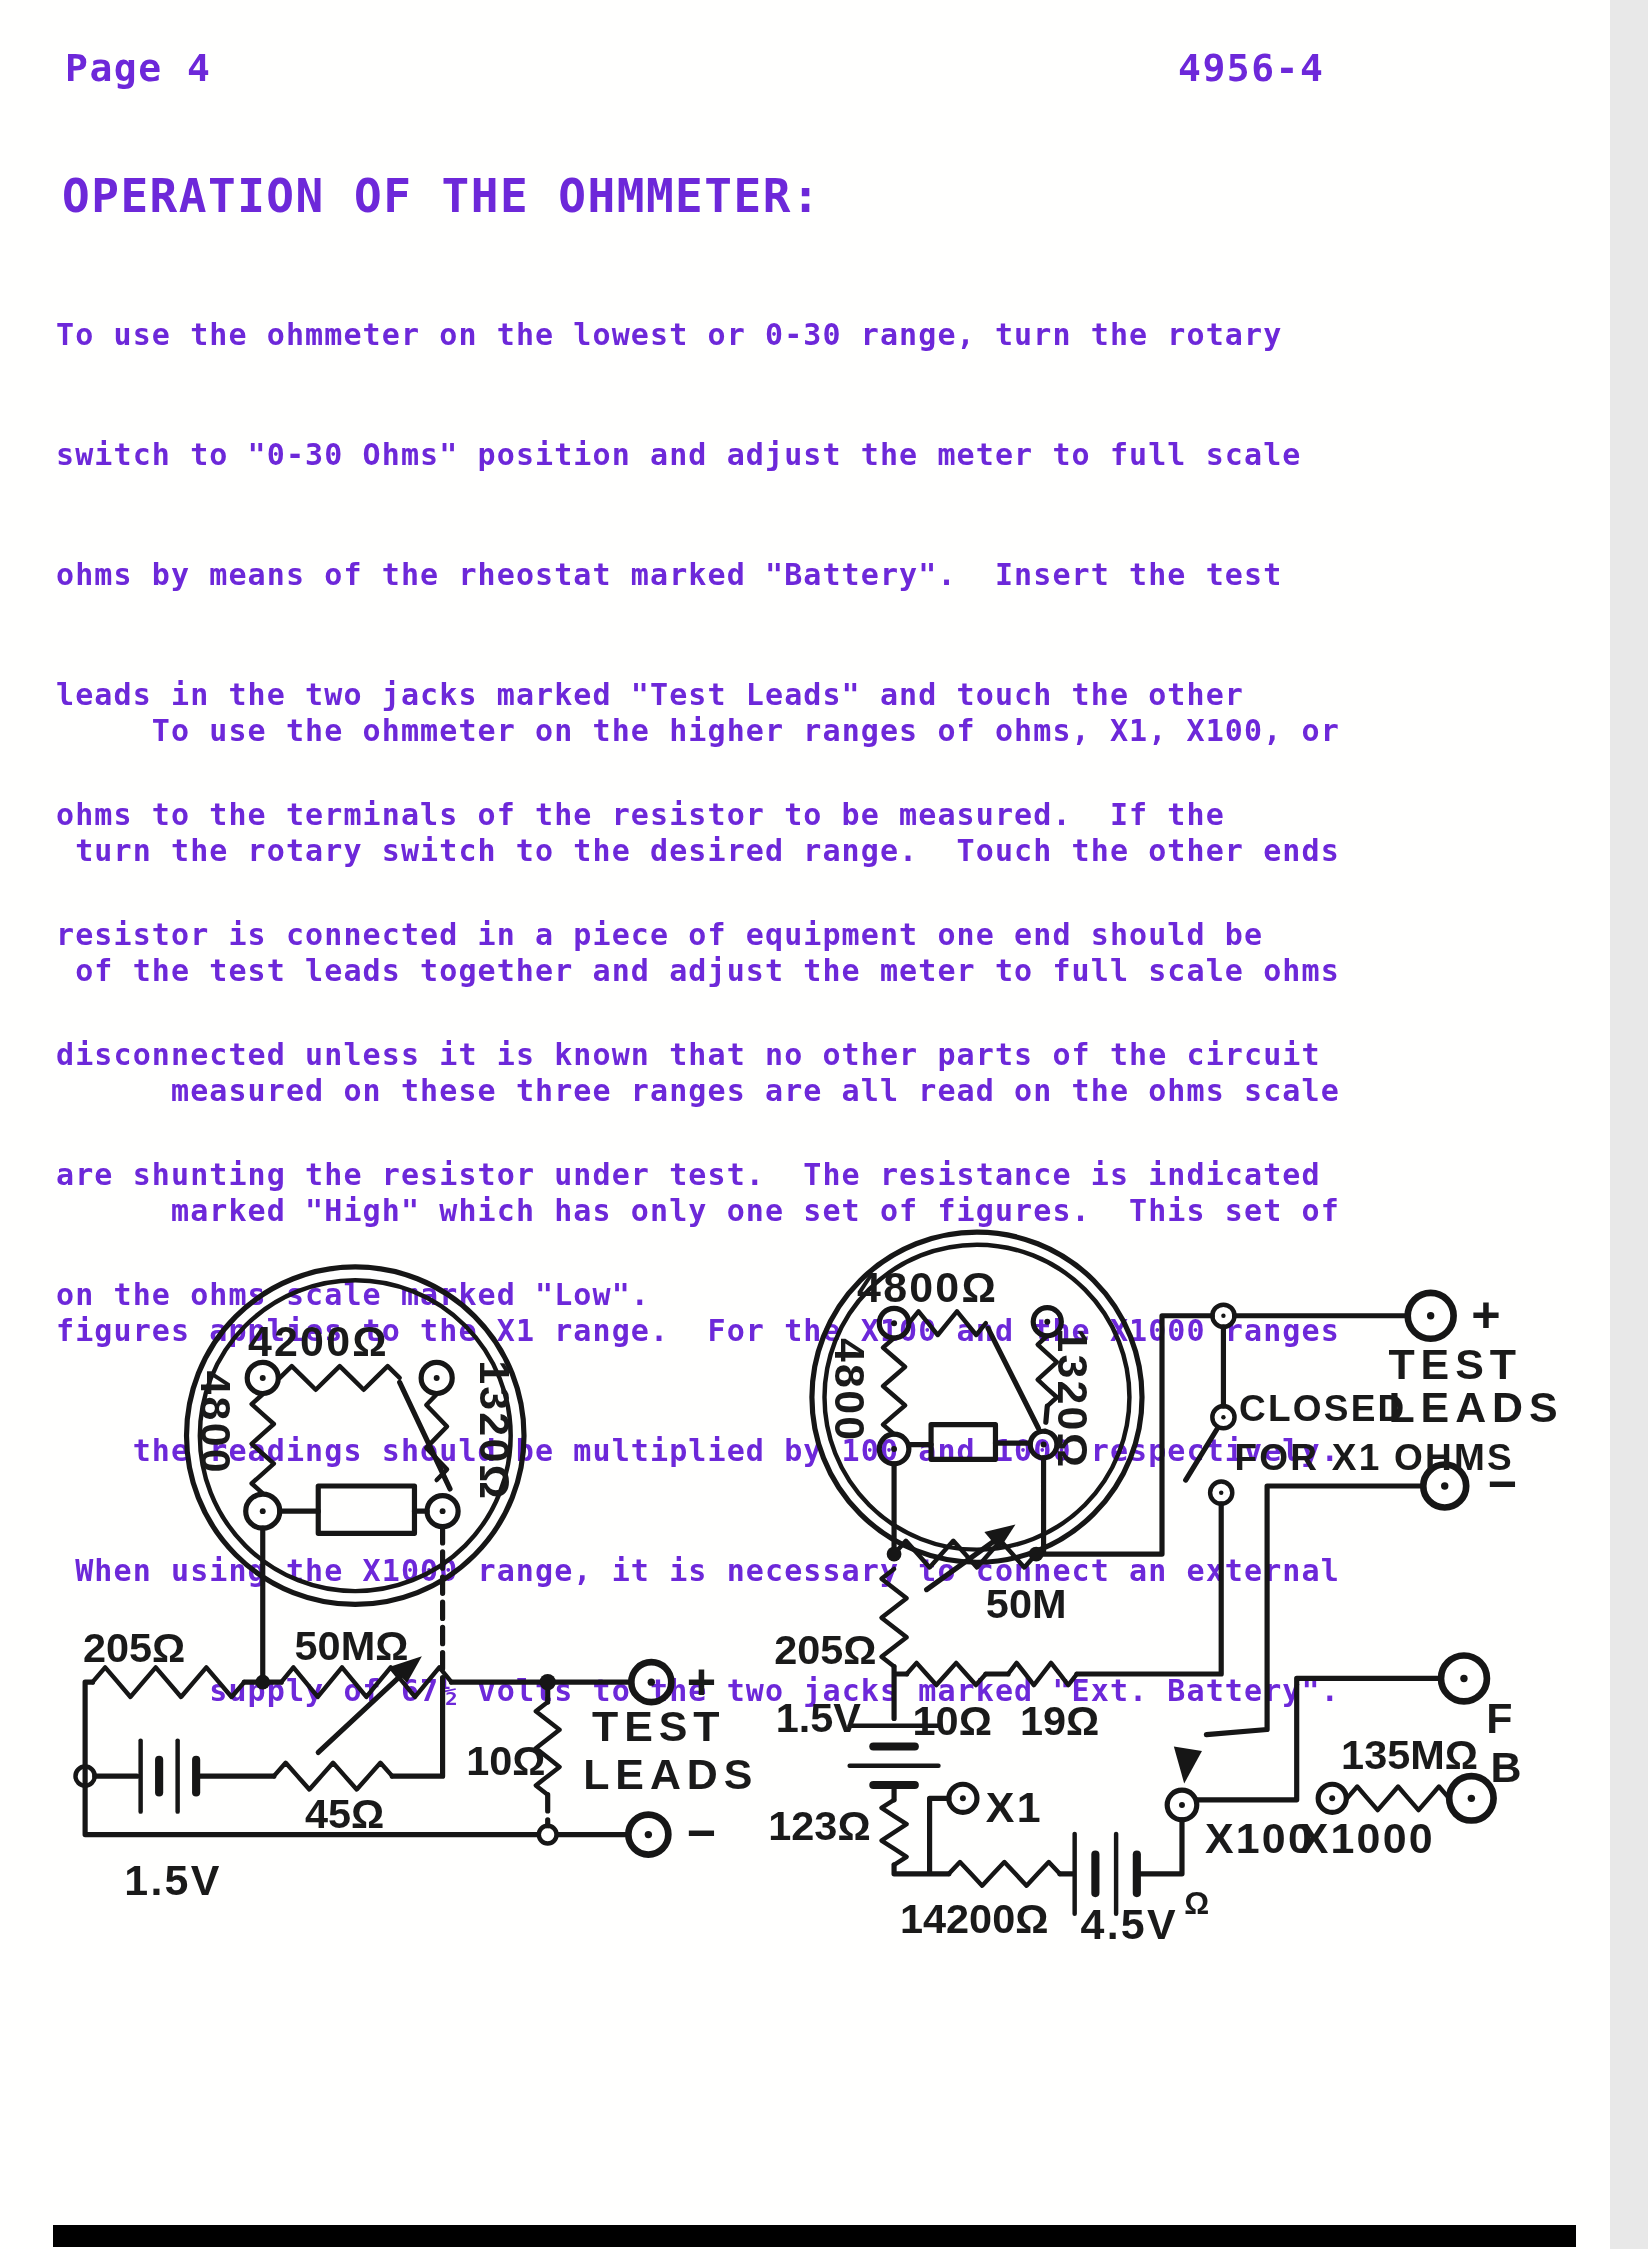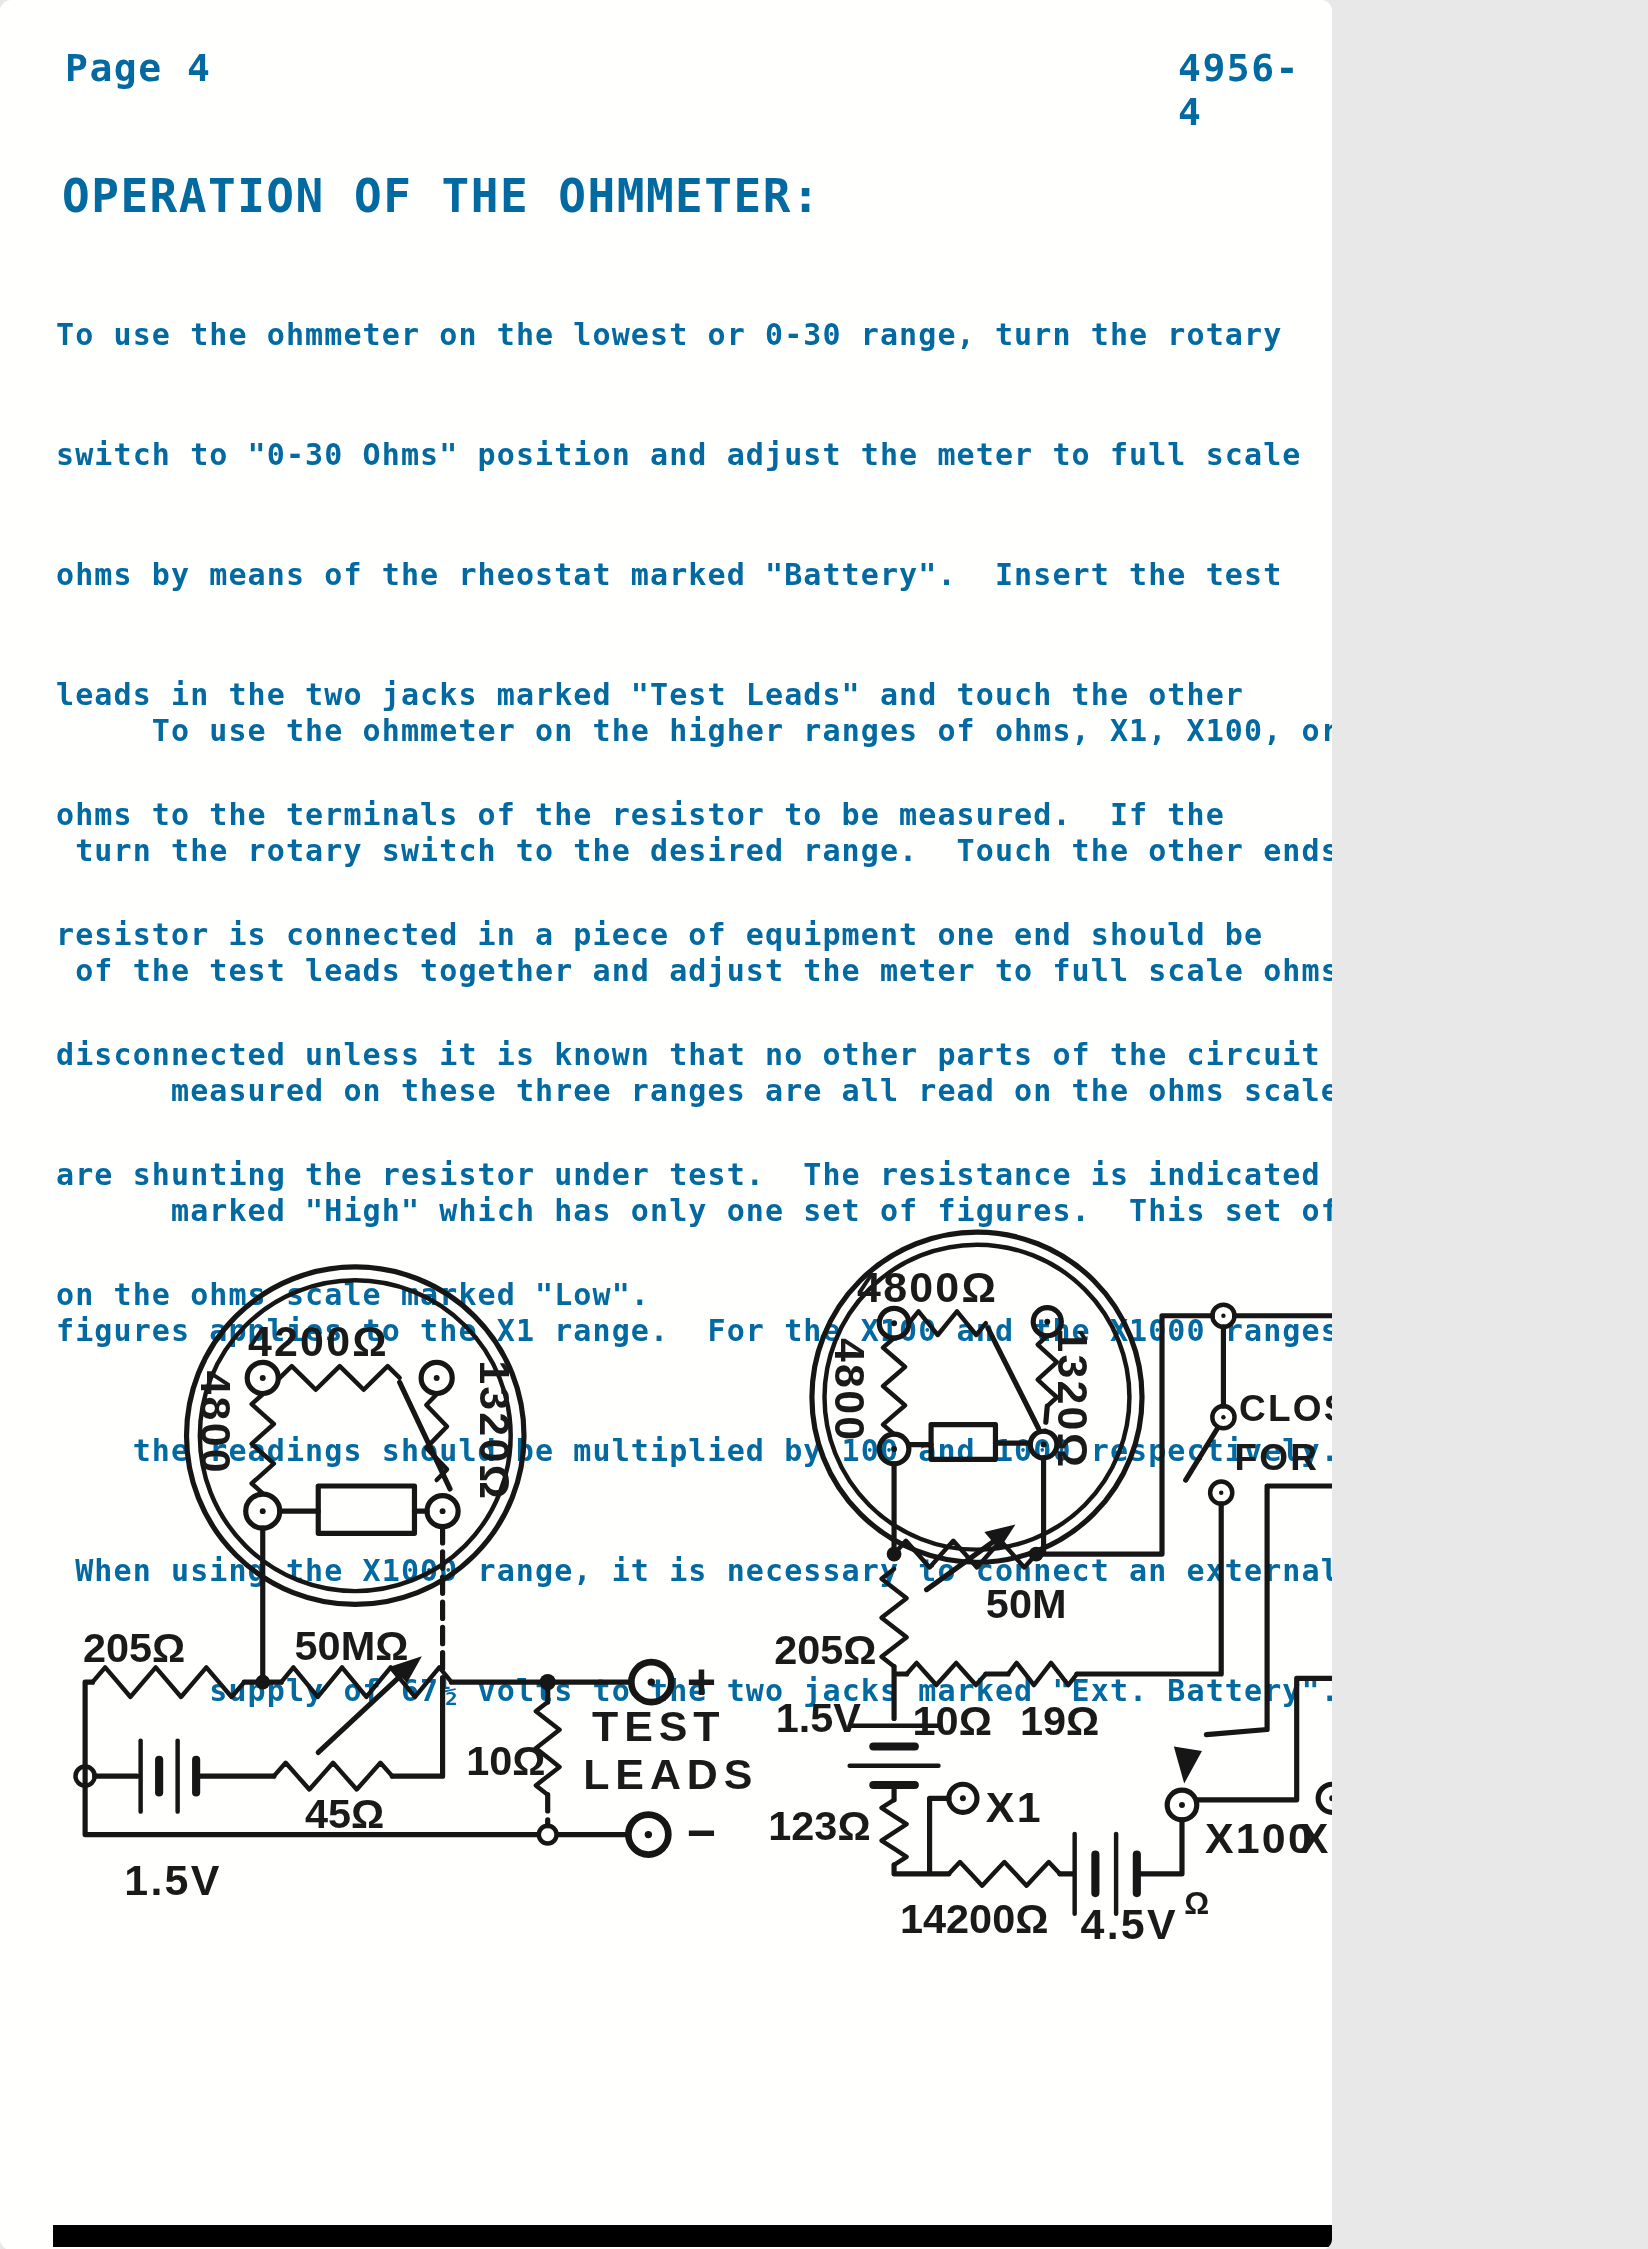--- a/index.html
+++ b/index.html
@@ -1,17 +1,17 @@
 <!DOCTYPE html>
 <html style="font-size:12px"><head>
 <meta charset="utf-8">
 <style>
   html,body{margin:0;padding:0;background:#e8e8e8;}
-  .page{position:relative;width:1332px;height:2250px;background:#fffffe;overflow:hidden;
-        font-family:"DejaVu Sans Mono",monospace;color:#0369a1;border-radius:11px;}
+  .page{position:relative;width:1610px;height:2250px;background:#fffffe;overflow:hidden;
+        font-family:"DejaVu Sans Mono",monospace;color:#6d28d9;}
   .hdr{position:absolute;top:46px;left:65px;right:81px;font-size:38px;font-weight:700;letter-spacing:1.5px;}
   .hdr .docnum{position:absolute;left:1089px;top:0;margin-left:24px;}
   .title{position:absolute;top:169px;left:62px;font-size:46px;font-weight:700;letter-spacing:1.5px;}
   .para{position:absolute;left:56px;white-space:pre;font-size:30px;line-height:40px;
         font-weight:700;letter-spacing:1.1px;}
   .p1{top:235px;}
   .p2{top:631px;text-align:right;}
   svg.diagrams{position:absolute;left:0;top:1184px;width:1649px;height:866px;}
   svg .ink{stroke:#161616;fill:none;stroke-width:7;stroke-linecap:round;stroke-linejoin:round;}
   svg .thin{stroke-width:6;}

